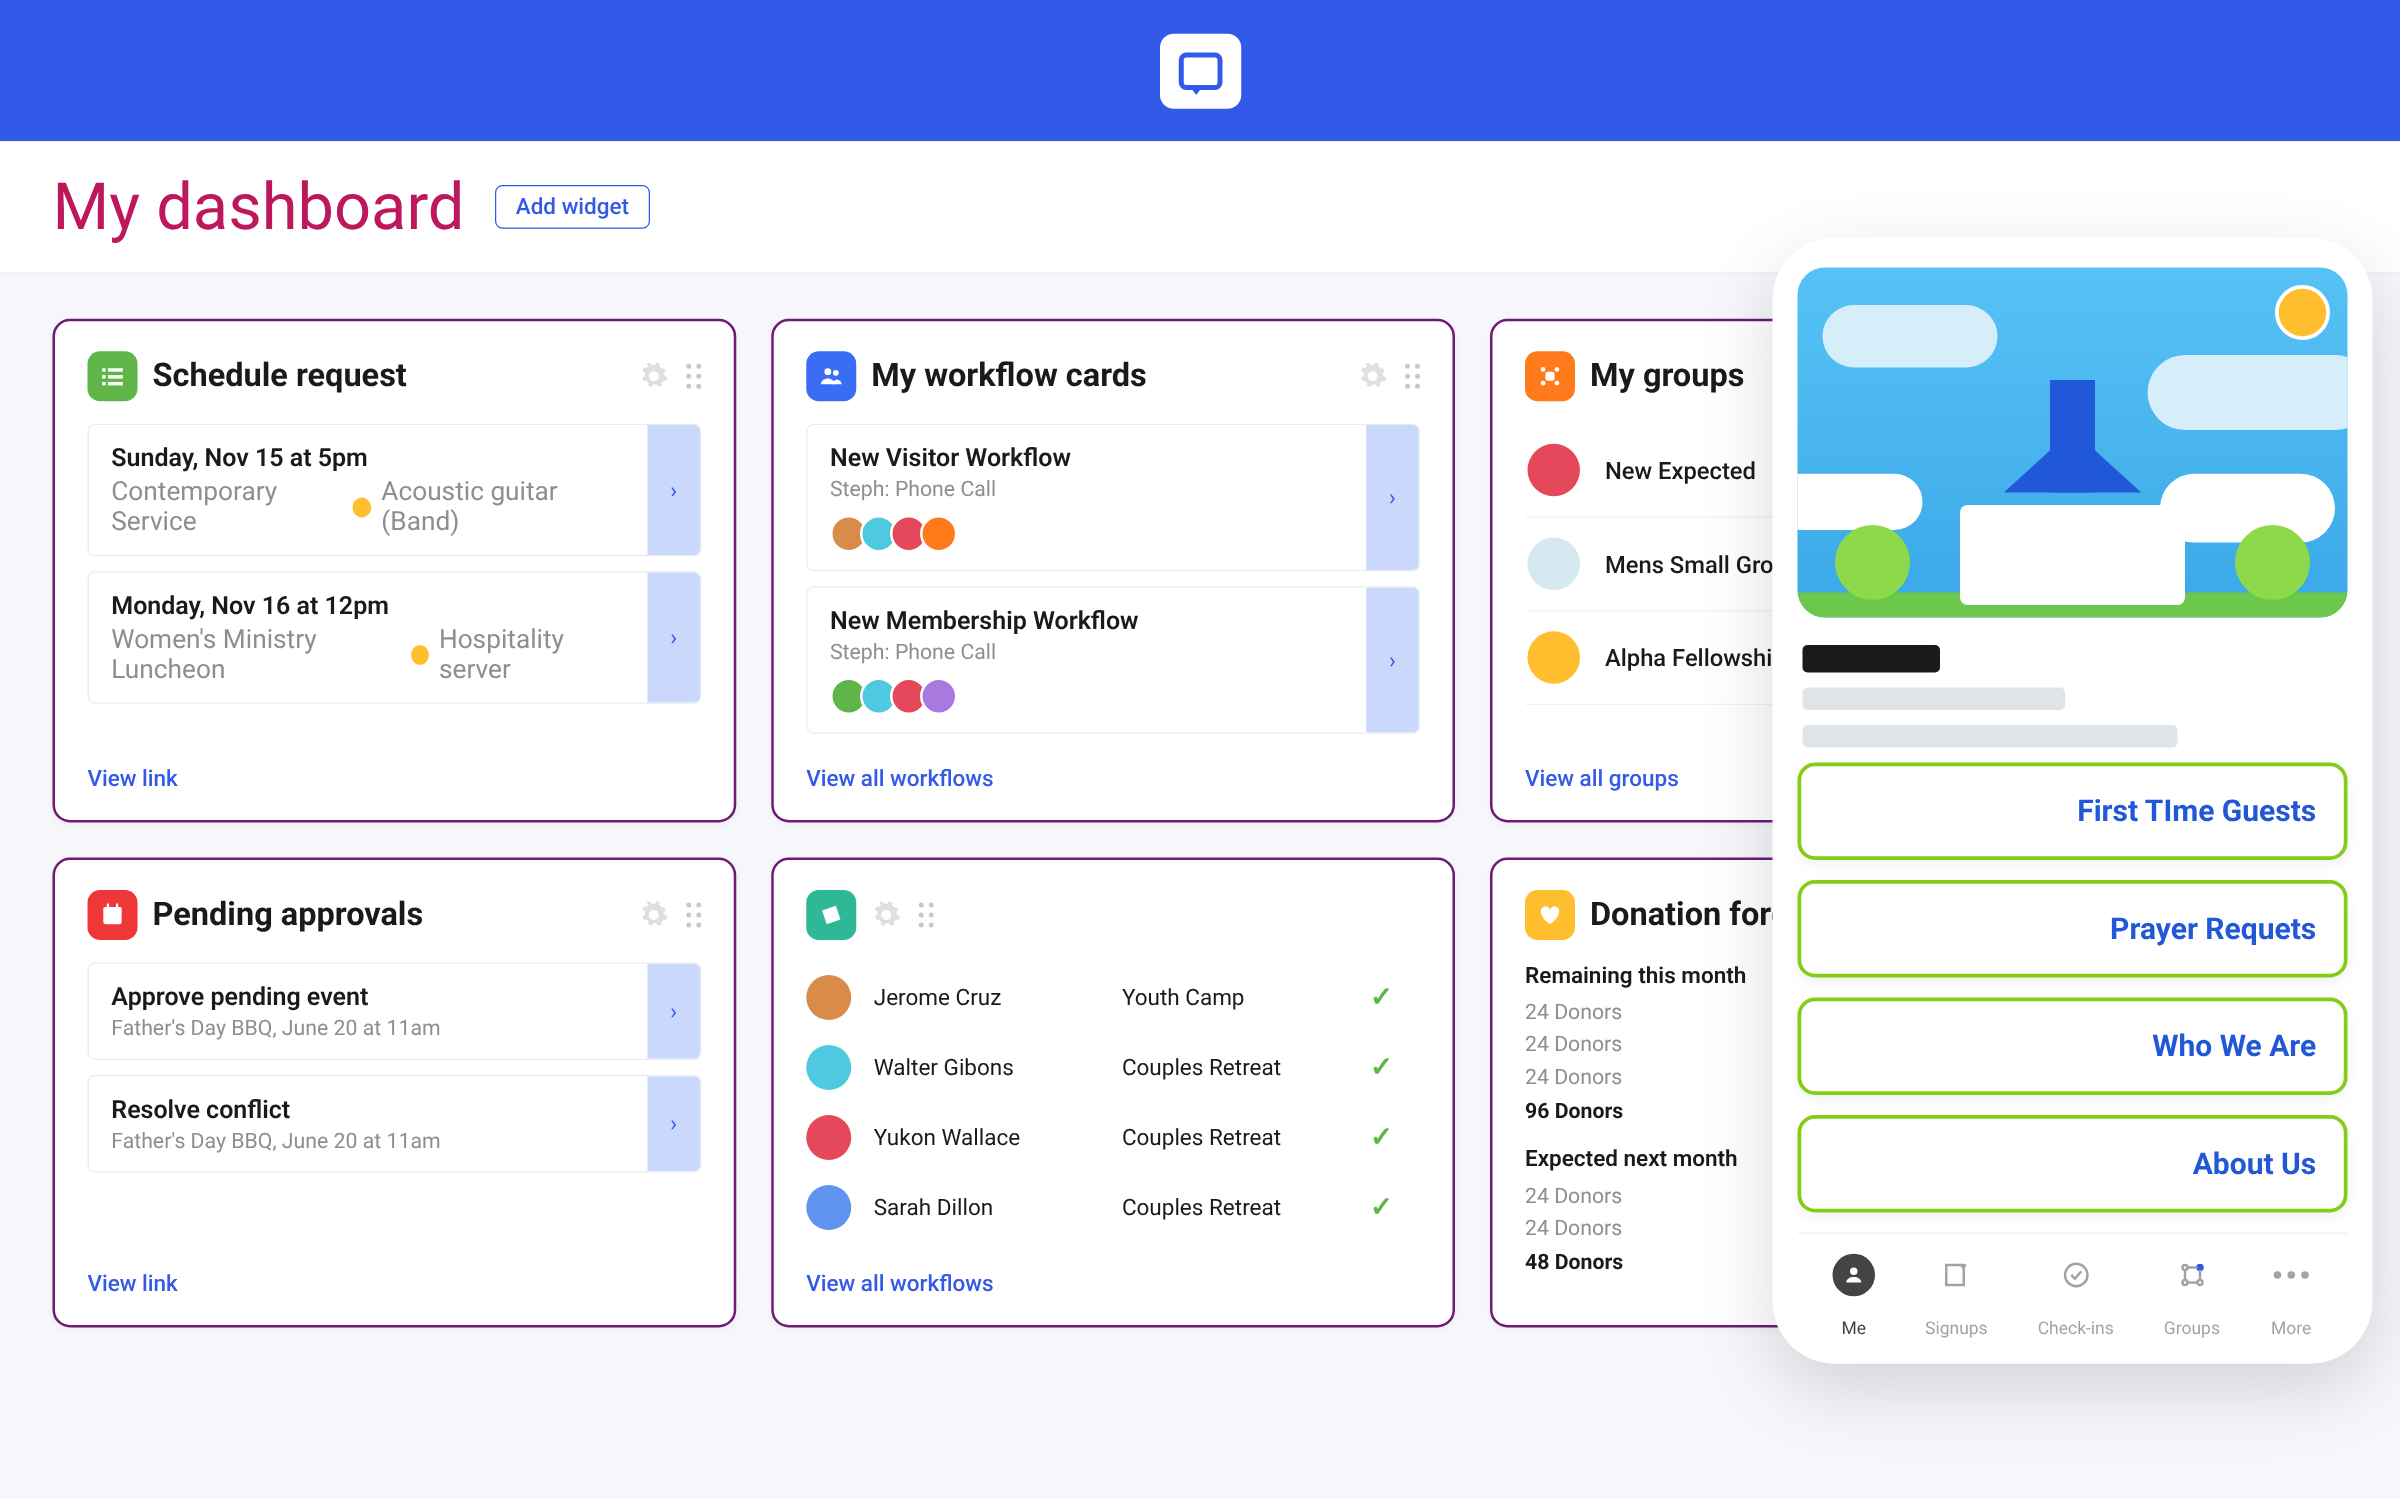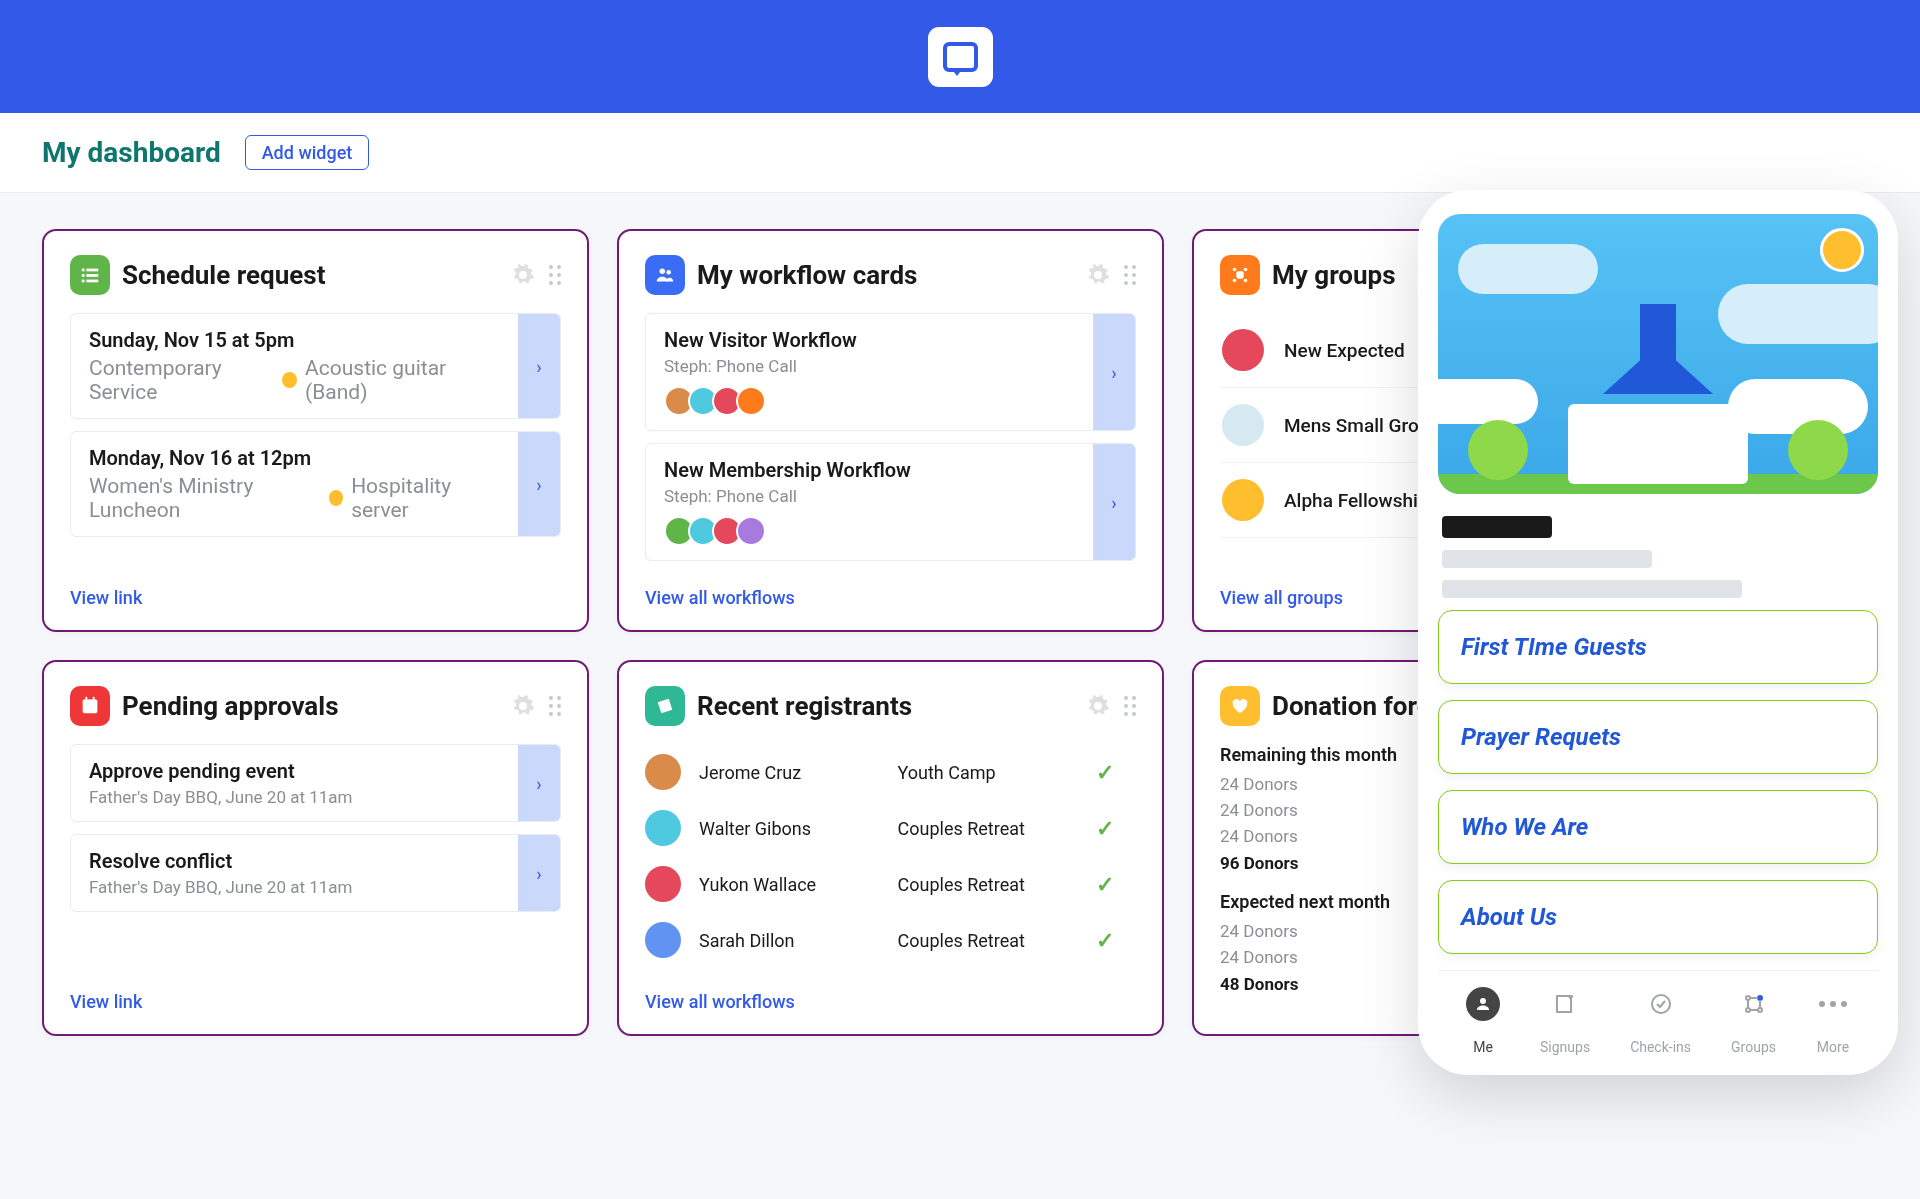--- a/index.html
+++ b/index.html
@@ -3,21 +3,21 @@
 <meta charset="utf-8">
 <style>
 * { margin: 0; padding: 0; box-sizing: border-box; font-family: -apple-system, BlinkMacSystemFont, 'Segoe UI', Roboto, sans-serif; }
 body { background: #f5f7fa; width: 1920px; height: 1199px; position: relative; transform-origin: top left; }
 .header-banner { background: #3259e8; height: 113px; display: flex; align-items: center; justify-content: center; }
 .logo-badge { width: 65px; height: 60px; background: #fff; border-radius: 11px; display: flex; align-items: center; justify-content: center; position: relative; }
 .logo-badge::before, .logo-badge::after { content: ''; position: absolute; width: 0; height: 0; left: 50%; transform: translateX(-50%); }
 .logo-inner { width: 35px; height: 30px; border: 4px solid #3259e8; border-radius: 6px; position: relative; }
 .logo-inner::after { content: ''; position: absolute; bottom: -8px; left: 4px; width: 0; height: 0; border-left: 6px solid transparent; border-right: 6px solid transparent; border-top: 8px solid #3259e8; }
 .page-head { background: #fff; padding: 22px 42px; display: flex; align-items: center; gap: 24px; border-bottom: 1px solid #e8ecef; }
-.page-title { font-size: 28px; font-weight: 700; color: #0f766e; }
+.page-title { font-size: 52px; font-weight: 400; color: #be185d; }
 .add-widget-btn { border: 1.5px solid #3259e8; color: #3259e8; background: #fff; border-radius: 6px; padding: 6px 16px; font-size: 18px; font-weight: 500; cursor: pointer; }
 .dashboard { padding: 36px 42px; display: grid; grid-template-columns: repeat(3, 547px); gap: 28px; }
 .card { background: #fff; border: 2px solid #701a75; border-radius: 14px; padding: 24px 26px 22px; box-shadow: 0 2px 6px rgba(0,0,0,0.04); display: flex; flex-direction: column; }
 .card-head { display: flex; align-items: center; gap: 12px; margin-bottom: 18px; }
 .card-icon { width: 40px; height: 40px; border-radius: 10px; display: flex; align-items: center; justify-content: center; flex-shrink: 0; }
 .ci-green { background: #5fb548; }
 .ci-blue { background: #3b6cf6; }
 .ci-orange { background: #ff7a1a; }
 .ci-red { background: #ef3737; }
 .ci-teal { background: #2eb895; }
@@ -65,21 +65,21 @@
 .church { position: absolute; bottom: 10px; left: 50%; transform: translateX(-50%); width: 220px; height: 120px; }
 .church-roof { width: 0; height: 0; border-left: 55px solid transparent; border-right: 55px solid transparent; border-bottom: 50px solid #2058d8; position: absolute; top: -20px; left: 55px; }
 .church-body { width: 180px; height: 80px; background: #fff; position: absolute; bottom: 0; left: 20px; border-radius: 6px; }
 .church-tower { width: 36px; height: 90px; background: #2058d8; position: absolute; top: -60px; left: 92px; }
 .grass { position: absolute; bottom: 0; left: 0; right: 0; height: 20px; background: #6cc84a; }
 .tree { position: absolute; bottom: 14px; width: 60px; height: 60px; background: #8ed94a; border-radius: 50%; }
 .skel { margin: 22px 4px 8px; }
 .skel-bar { height: 18px; border-radius: 4px; margin-bottom: 12px; }
 .skel-dark { background: #1a1a1a; width: 110px; height: 22px; }
 .skel-light { background: #e0e4e8; }
-.mobile-card { background: #fff; border: 1px solid #84cc16; border-radius: 14px; box-shadow: 0 4px 10px rgba(0,0,0,0.05); padding: 22px; text-align: left; margin-bottom: 16px; font-style: italic; }
+.mobile-card { background: #fff; border: 3px solid #84cc16; border-radius: 14px; box-shadow: 0 4px 10px rgba(0,0,0,0.05); padding: 22px; text-align: right; margin-bottom: 16px; }
 .mobile-card-text { color: #2058d8; font-size: 24px; font-weight: 700; }
 .mobile-nav { display: flex; justify-content: space-around; padding: 16px 8px 20px; border-top: 1px solid #eef1f3; margin-top: 6px; }
 .mnav-item { display: flex; flex-direction: column; align-items: center; gap: 18px; color: #a0a4a8; cursor: pointer; }
 .mnav-item.active { color: #444; }
 .mnav-icon { width: 34px; height: 34px; border-radius: 50%; display: flex; align-items: center; justify-content: center; }
 .mnav-item.active .mnav-icon { background: #444; color: #fff; }
 .mnav-label { font-size: 14px; }
 .card-icon svg { width: 22px; height: 22px; fill: #fff; }
 .chev { font-size: 18px; }
 .more-dots { display: flex; gap: 5px; }
@@ -300,21 +300,20 @@
     <div class="card-footer"><a class="card-link">View link</a></div>
   </div>
 
   <div class="card">
     <div class="card-head">
       <div class="card-icon ci-teal">
           <svg viewBox="0 0 24 24">
             <path d="M4 8l12-4 4 12-12 4z"></path>
           </svg>
         </div>
-      <div class="card-title">Recent registrants</div>
       <div class="card-ctrl">
         <svg class="gear-icon" viewBox="0 0 24 24" fill="#c6c9cc">
             <path d="M12 8a4 4 0 100 8 4 4 0 000-8zm9 4l2 1-1 3-2-.5a8 8 0 01-2 2l.5 2-3 1-1-2h-3l-1 2-3-1 .5-2a8 8 0 01-2-2l-2 .5-1-3 2-1v-3l-2-1 1-3 2 .5a8 8 0 012-2L6 2l3-1 1 2h3l1-2 3 1-.5 2a8 8 0 012 2l2-.5 1 3-2 1z" opacity="0.6"></path>
           </svg>
         <div class="drag-icon">
             <span></span>
             <span></span>
             <span></span>
             <span></span>
             <span></span>

